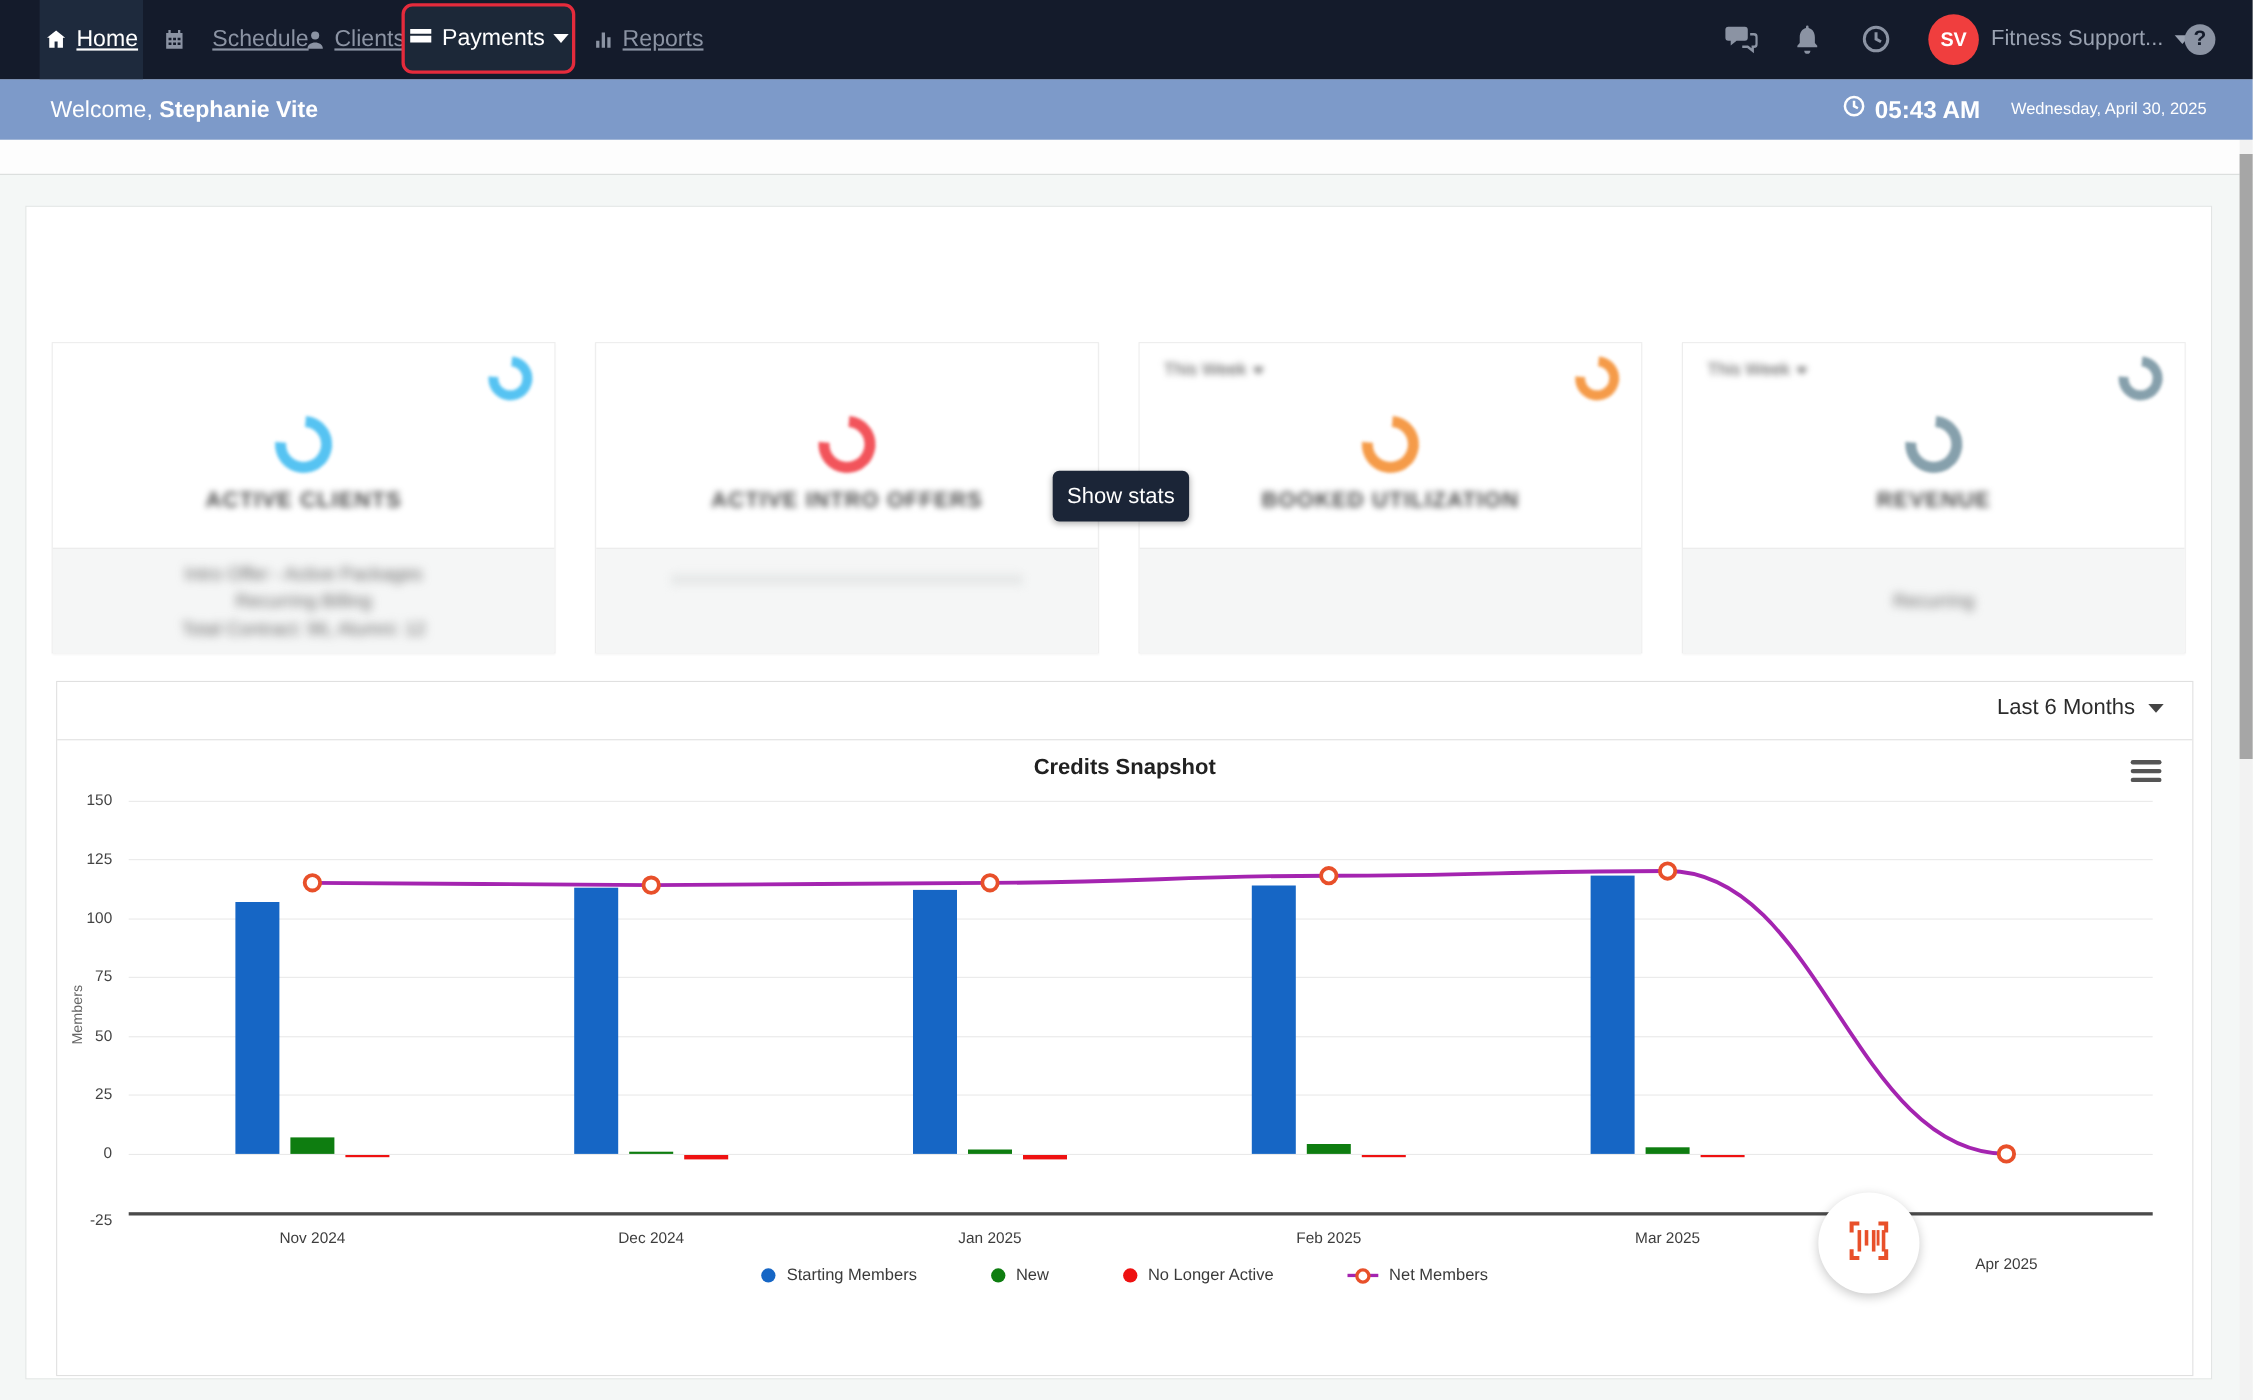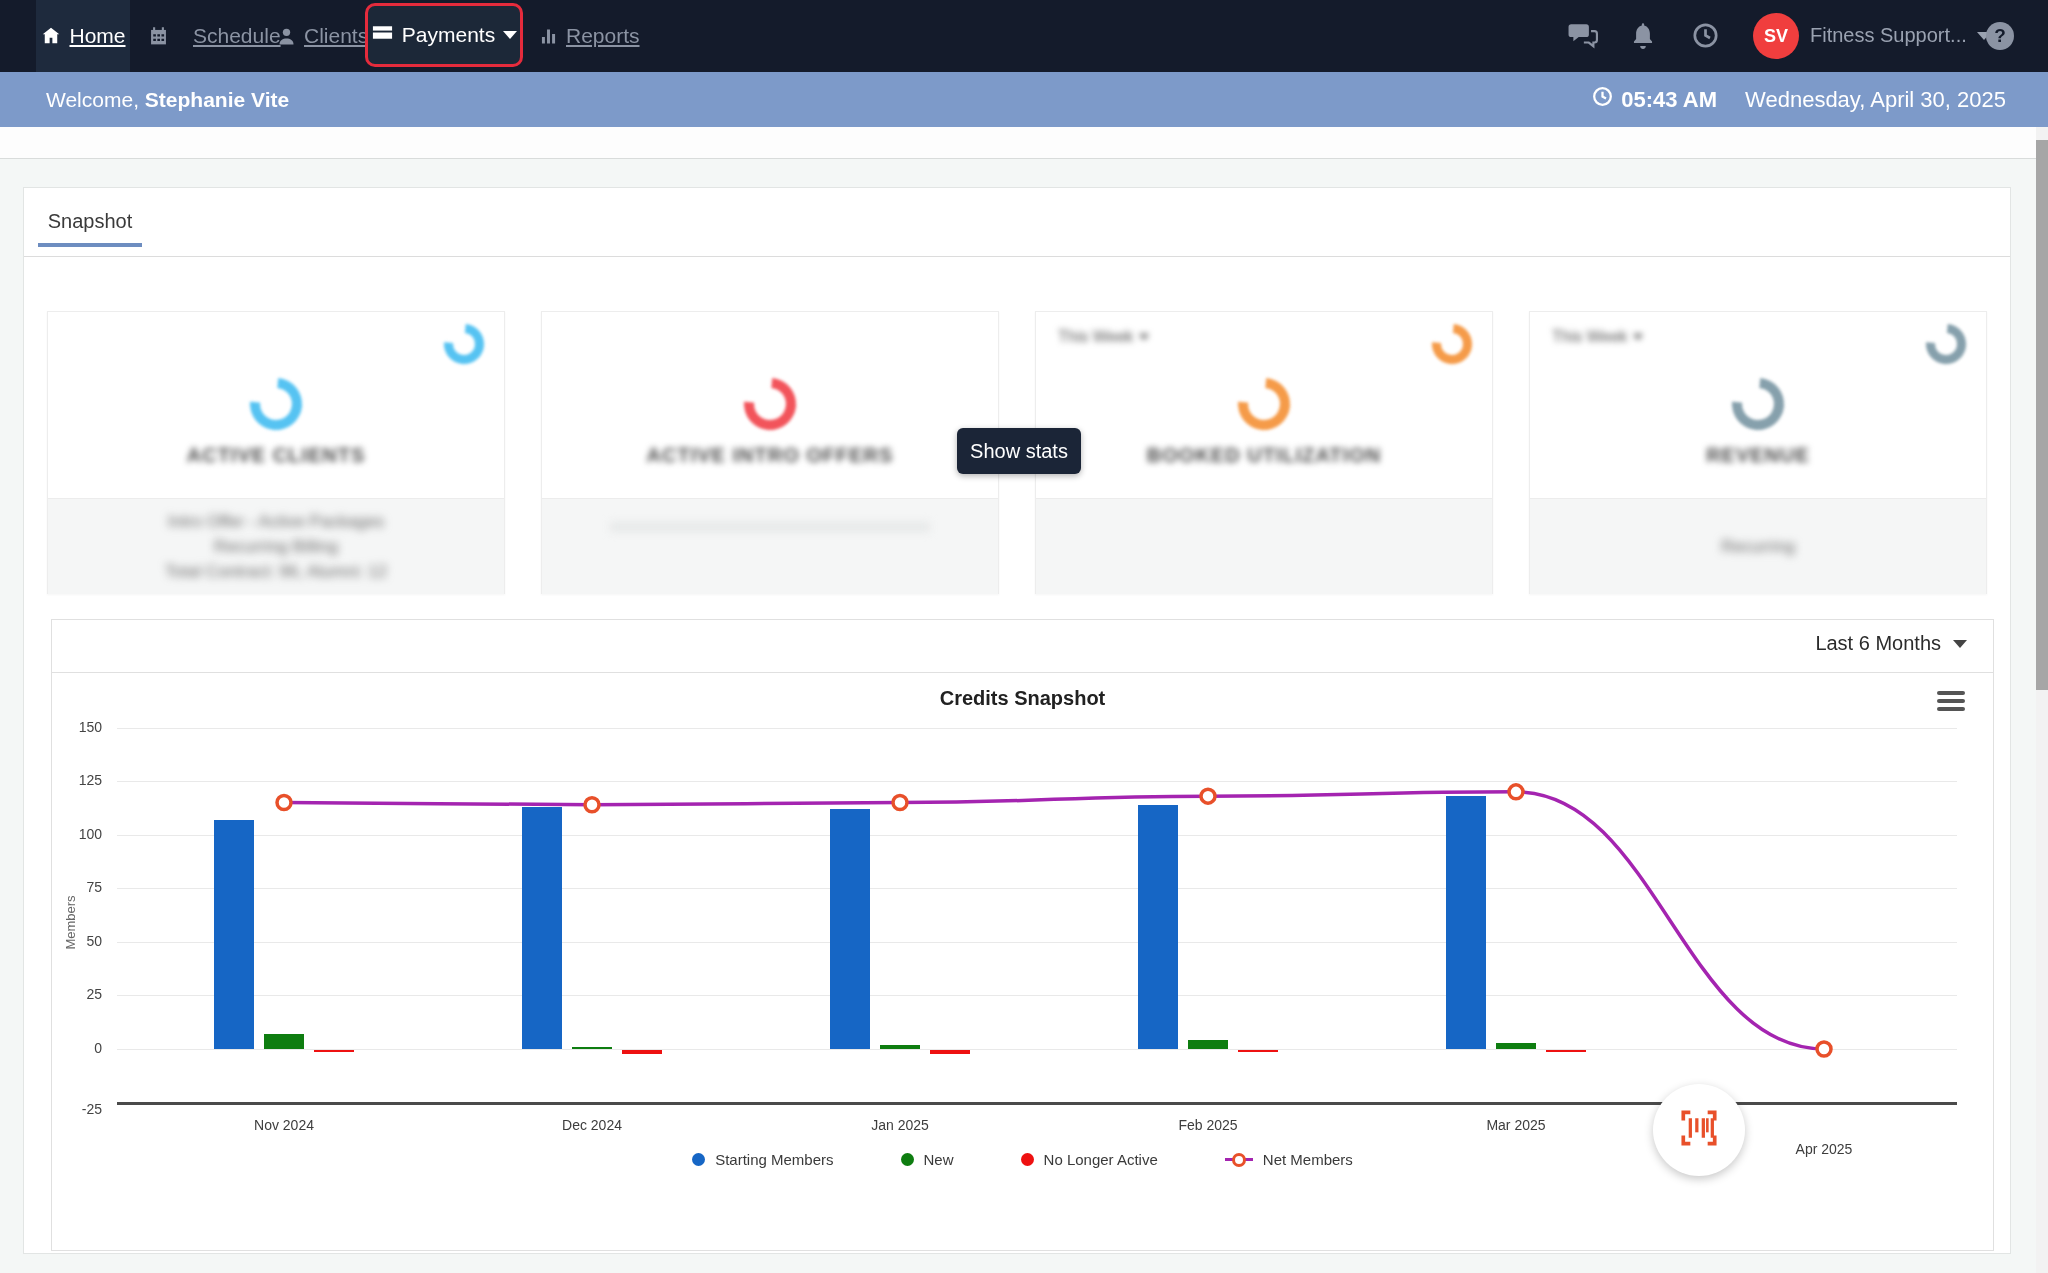--- a/index.html
+++ b/index.html
@@ -33,21 +33,21 @@
   .help-circle{position:absolute;left:1986px;top:22px;width:28px;height:28px;border-radius:50%;
     background:#8b93a3;color:#141b2b;font-size:19px;font-weight:bold;display:flex;
     align-items:center;justify-content:center;cursor:pointer;}
   
   .welcome-bar{position:absolute;left:0;top:72px;width:2048px;height:55px;background:#7d9ac9;
     color:#fff;display:flex;align-items:center;z-index:29;}
   .welcome-text{margin-left:46px;font-size:21px;}
   .welcome-text b{font-weight:bold;}
   .welcome-right{position:absolute;right:42px;top:0;height:55px;display:flex;align-items:center;gap:28px;}
   .time-wrap{display:flex;align-items:center;gap:8px;font-size:22px;font-weight:bold;}
-  .date-text{font-size:22px;font-weight:500;}
+  .date-text{font-size:15px;font-weight:500;}
   .white-strip{position:absolute;left:0;top:127px;width:2048px;height:31px;background:#fdfdfd;
     border-bottom:1px solid #d9dcdb;}
   
   .main-card{position:absolute;left:23px;top:187px;width:1988px;height:1067px;background:#fff;
     border:1px solid #e2e5e4;box-sizing:border-box;}
   .tab-row{position:absolute;left:0;top:0;width:100%;height:68px;border-bottom:1px solid #dcdcdc;}
   .tab{position:absolute;left:14px;top:10px;width:104px;height:49px;text-align:center;
     font-size:20px;color:#3a3a3a;border-bottom:4px solid #6d8dc0;box-sizing:border-box;
     padding-top:12px;cursor:pointer;}
   
@@ -202,23 +202,20 @@
           </svg>
       </span>
       <span>05:43 AM</span>
     </div>
     <span class="date-text">Wednesday, April 30, 2025</span>
   </div>
 </div>
 <div class="white-strip"></div>
 
 <div class="main-card">
-  <div class="tab-row">
-    <div class="tab">Snapshot</div>
-  </div>
 
   <div class="cards-row">
 
     <div class="stat-card" style="--c: #56c3f2;">
       <div class="card-top">
         <div class="corner-spinner"></div>
         <div class="center-wrap">
           <div class="big-spinner"></div>
           <div class="card-title">ACTIVE CLIENTS</div>
         </div>

